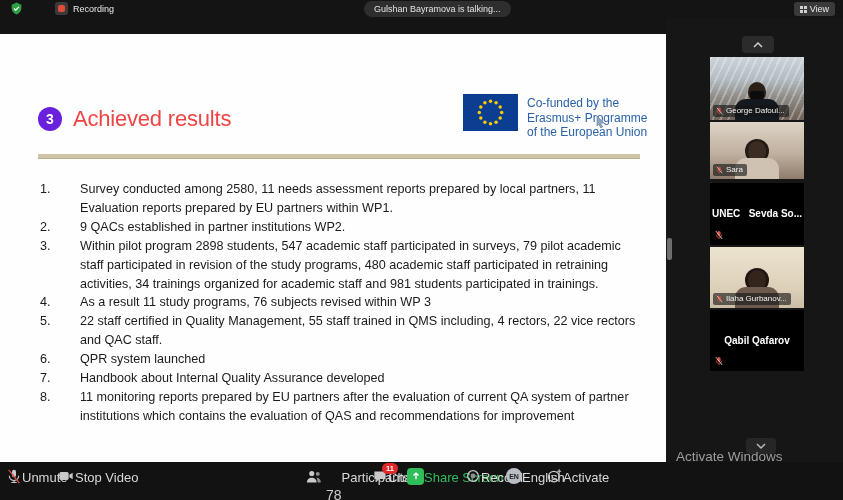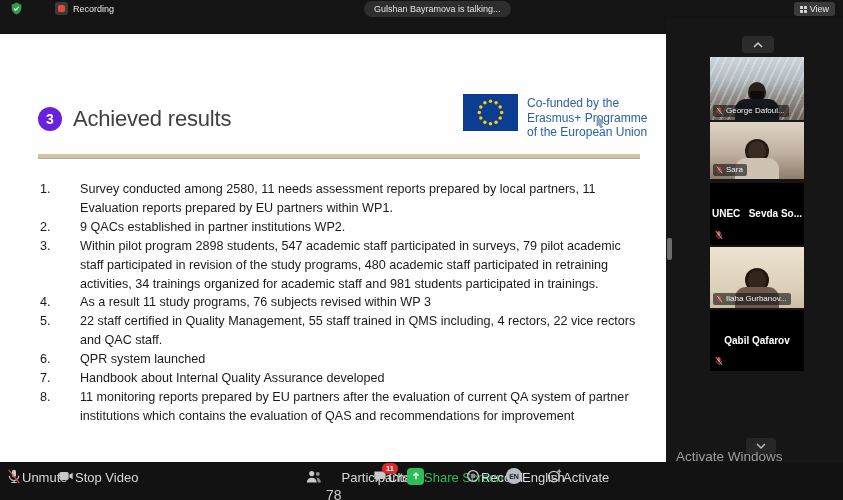--- a/index.html
+++ b/index.html
@@ -19,21 +19,21 @@
   .viewbtn { position:absolute; right:8px; top:2px; height:14px; background:#3a3a3a; border-radius:3px;
              color:#e8e8e8; font-size:9px; display:flex; align-items:center; gap:3px; padding:0 6px; }
   .gridicon { display:inline-grid; grid-template-columns:3px 3px; gap:1px; }
   .gridicon i { width:3px; height:3px; background:#d0d0d0; display:block; }
 
   
   .slide { position:absolute; left:0; top:34px; width:666px; height:428px; background:#fefefe; }
   .titlerow { position:absolute; left:38px; top:72px; display:flex; align-items:center; gap:11px; }
   .numbadge { width:24px; height:24px; border-radius:50%; background:#6a21dd; color:#ffffff;
               font-size:14px; font-weight:bold; display:flex; align-items:center; justify-content:center; }
-  .slidetitle { font-size:22px; color:#404040; letter-spacing:-0.2px; }
+  .slidetitle { font-size:22px; color:#ef4444; letter-spacing:-0.2px; }
   .divider { position:absolute; left:38px; top:120px; width:602px; height:5px; background:#cfc5a7;
              border-bottom:1px solid #b8ad8e; }
   .eublock { position:absolute; left:463px; top:60px; display:flex; gap:9px; }
   .euflag { width:55px; height:37px; background:#063a8f; }
   .eutext { color:#2a62a8; font-size:12px; line-height:14.5px; padding-top:2px; }
   .cursor { position:absolute; left:596px; top:82px; }
 
   .list { position:absolute; left:40px; top:146px; width:602px; color:#1b1b1b;
           font-size:12.6px; line-height:18.9px; }
   .item { display:flex; }

